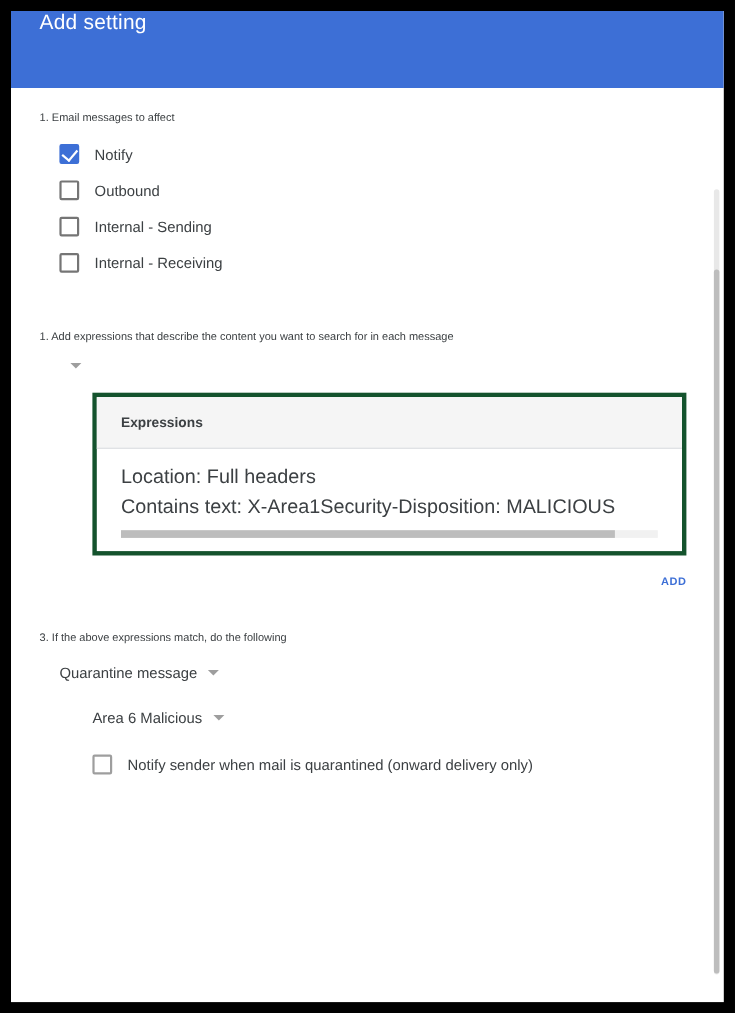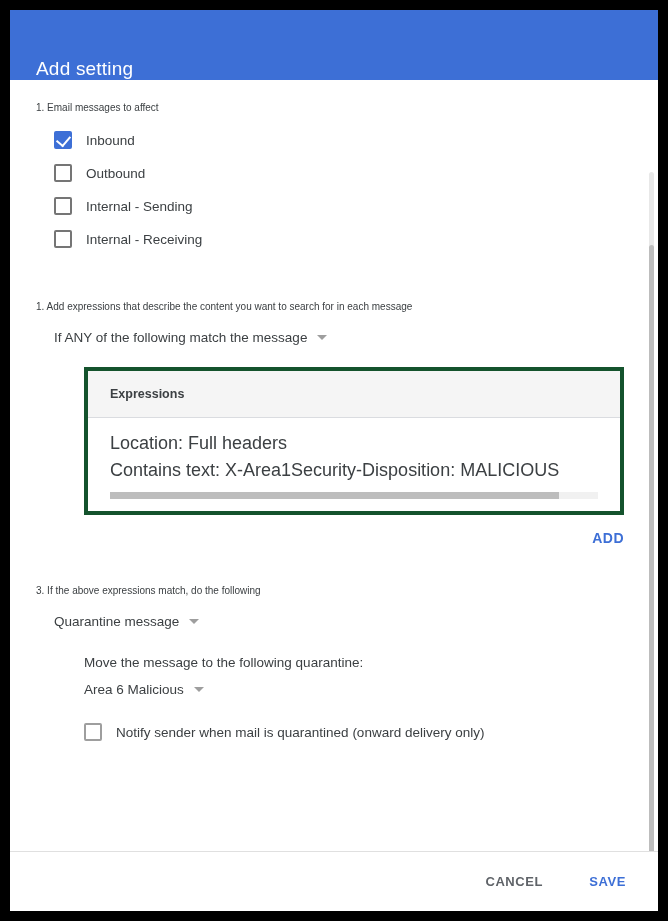--- a/index.html
+++ b/index.html
@@ -28,21 +28,21 @@
     display: flex;
     flex-direction: column;
     overflow: hidden;
   }
   .dialog-header {
     height: 70px;
     background: #3a6fd8;
     background: #3d6fd6;
     flex: 0 0 auto;
     display: flex;
-    align-items: flex-end;
+    align-items: flex-start;
     padding: 0 26px;
   }
   .dialog-title {
     color: #ffffff;
     font-size: 19px;
     letter-spacing: 0.2px;
   }
   .dialog-body {
     flex: 1 1 auto;
     position: relative;
@@ -158,21 +158,21 @@
     width: 92%;
     background: #bdbdbd;
   }
   .add-link-row {
     width: 588px;
     margin-top: 14px;
     text-align: right;
   }
   .add-link {
     color: #3d6fd6;
-    font-size: 14px;
+    font-size: 10px;
     font-weight: bold;
     letter-spacing: 0.5px;
     cursor: pointer;
   }
   .indent-2 { margin-left: 48px; }
   .sub-text {
     font-size: 13.5px;
     color: #3c4043;
     margin: 0 0 12px 48px;
   }
@@ -207,41 +207,40 @@
     <div class="dialog-header">
       <span class="dialog-title">Add setting</span>
     </div>
 
     <div class="dialog-body">
 
       <div class="section-label">1. Email messages to affect</div>
 
       <div class="checkbox-row">
         <span class="cb checked"></span>
-        <span class="cb-label">Inbound</span>
+        <span class="cb-label">Notify</span>
       </div>
       <div class="checkbox-row">
         <span class="cb"></span>
         <span class="cb-label">Outbound</span>
       </div>
       <div class="checkbox-row">
         <span class="cb"></span>
         <span class="cb-label">Internal - Sending</span>
       </div>
       <div class="checkbox-row">
         <span class="cb"></span>
         <span class="cb-label">Internal - Receiving</span>
       </div>
 
       <div class="spacer-lg"></div>
 
       <div class="section-label">1. Add expressions that describe the content you want to search for in each message</div>
 
       <div class="dropdown-row">
-        <span>If ANY of the following match the message</span>
         <span class="caret"></span>
       </div>
 
       <div class="expr-card">
         <div class="expr-head">Expressions</div>
         <div class="expr-body">
           <div class="expr-line">Location: Full headers</div>
           <div class="expr-line">Contains text: X-Area1Security-Disposition: MALICIOUS</div>
           <div class="hscroll">
             <div class="hscroll-thumb"></div>
@@ -257,37 +256,32 @@
 
       <div class="section-label">3. If the above expressions match, do the following</div>
 
       <div class="dropdown-row">
         <span>Quarantine message</span>
         <span class="caret"></span>
       </div>
 
       <div class="spacer-md"></div>
 
-      <div class="sub-text">Move the message to the following quarantine:</div>
 
       <div class="dropdown-row indent-2" style="margin-left:48px;">
         <span>Area 6 Malicious</span>
         <span class="caret"></span>
       </div>
 
       <div class="spacer-md"></div>
 
       <div class="checkbox-row" style="margin-left:48px;">
         <span class="cb" style="border-color:#9e9e9e;"></span>
         <span class="cb-label">Notify sender when mail is quarantined (onward delivery only)</span>
       </div>
 
       <div class="scroll-track"></div>
       <div class="scroll-thumb"></div>
     </div>
 
-    <div class="dialog-footer">
-      <button class="footer-btn btn-cancel">CANCEL</button>
-      <button class="footer-btn btn-save">SAVE</button>
-    </div>
 
   </div>
 </div>
 
 </body></html>

